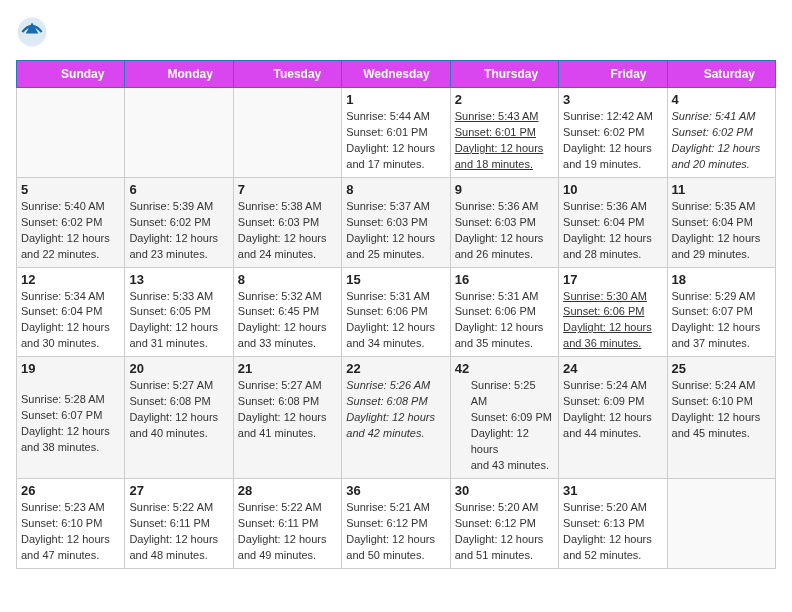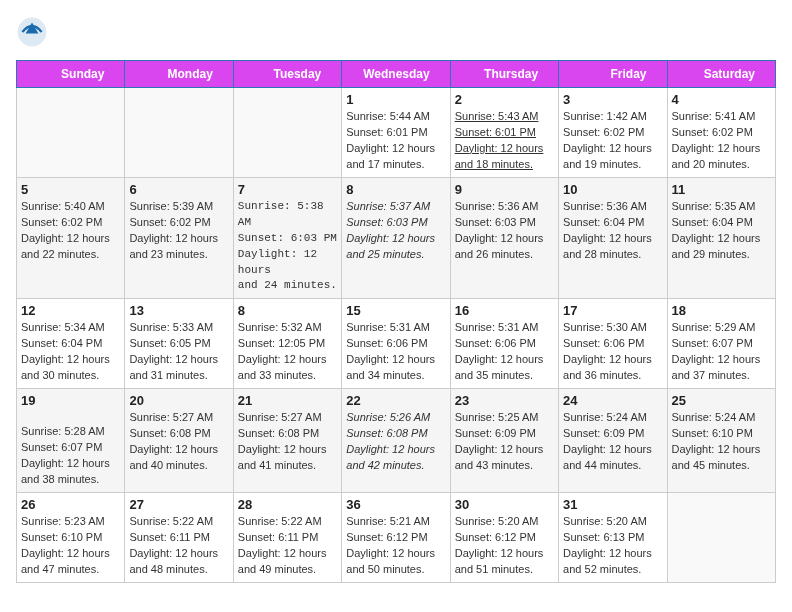--- a/index.html
+++ b/index.html
@@ -132,28 +132,28 @@
         </td>
         <td>
           <div class="day-number">2</div>
           <div class="day-info" style="white-space: pre-line; text-decoration: underline;">Sunrise: 5:43 AM
 Sunset: 6:01 PM
 Daylight: 12 hours
 and 18 minutes.</div>
         </td>
         <td>
           <div class="day-number">3</div>
-          <div class="day-info" style="white-space: pre-line;">Sunrise: 1:42 AM
+          <div class="day-info" style="white-space: pre-line;">Sunrise: 12:42 AM
 Sunset: 6:02 PM
 Daylight: 12 hours
 and 19 minutes.</div>
         </td>
         <td>
           <div class="day-number">4</div>
-          <div class="day-info" style="white-space: pre-line;">Sunrise: 5:41 AM
+          <div class="day-info" style="white-space: pre-line; font-style: italic;">Sunrise: 5:41 AM
 Sunset: 6:02 PM
 Daylight: 12 hours
 and 20 minutes.</div>
         </td>
       </tr>
       <tr>
         <td>
           <div class="day-number">5</div>
           <div class="day-info" style="white-space: pre-line;">Sunrise: 5:40 AM
 Sunset: 6:02 PM
@@ -162,28 +162,28 @@
         </td>
         <td>
           <div class="day-number">6</div>
           <div class="day-info" style="white-space: pre-line;">Sunrise: 5:39 AM
 Sunset: 6:02 PM
 Daylight: 12 hours
 and 23 minutes.</div>
         </td>
         <td>
           <div class="day-number">7</div>
-          <div class="day-info" style="white-space: pre-line; font-family: Liberation Mono, monospace;">Sunrise: 5:38 AM
+          <div class="day-info" style="white-space: pre-line;">Sunrise: 5:38 AM
 Sunset: 6:03 PM
 Daylight: 12 hours
 and 24 minutes.</div>
         </td>
         <td>
           <div class="day-number">8</div>
-          <div class="day-info" style="white-space: pre-line; font-style: italic;">Sunrise: 5:37 AM
+          <div class="day-info" style="white-space: pre-line;">Sunrise: 5:37 AM
 Sunset: 6:03 PM
 Daylight: 12 hours
 and 25 minutes.</div>
         </td>
         <td>
           <div class="day-number">9</div>
           <div class="day-info" style="white-space: pre-line;">Sunrise: 5:36 AM
 Sunset: 6:03 PM
 Daylight: 12 hours
 and 26 minutes.</div>
@@ -214,41 +214,41 @@
         <td>
           <div class="day-number">13</div>
           <div class="day-info" style="white-space: pre-line;">Sunrise: 5:33 AM
 Sunset: 6:05 PM
 Daylight: 12 hours
 and 31 minutes.</div>
         </td>
         <td>
           <div class="day-number">8</div>
           <div class="day-info" style="white-space: pre-line;">Sunrise: 5:32 AM
-Sunset: 12:05 PM
+Sunset: 6:45 PM
 Daylight: 12 hours
 and 33 minutes.</div>
         </td>
         <td>
           <div class="day-number">15</div>
           <div class="day-info" style="white-space: pre-line;">Sunrise: 5:31 AM
 Sunset: 6:06 PM
 Daylight: 12 hours
 and 34 minutes.</div>
         </td>
         <td>
           <div class="day-number">16</div>
           <div class="day-info" style="white-space: pre-line;">Sunrise: 5:31 AM
 Sunset: 6:06 PM
 Daylight: 12 hours
 and 35 minutes.</div>
         </td>
         <td>
           <div class="day-number">17</div>
-          <div class="day-info" style="white-space: pre-line;">Sunrise: 5:30 AM
+          <div class="day-info" style="white-space: pre-line; text-decoration: underline;">Sunrise: 5:30 AM
 Sunset: 6:06 PM
 Daylight: 12 hours
 and 36 minutes.</div>
         </td>
         <td>
           <div class="day-number">18</div>
           <div class="day-info" style="white-space: pre-line;">Sunrise: 5:29 AM
 Sunset: 6:07 PM
 Daylight: 12 hours
 and 37 minutes.</div>
@@ -277,22 +277,22 @@
 and 41 minutes.</div>
         </td>
         <td>
           <div class="day-number">22</div>
           <div class="day-info" style="white-space: pre-line; font-style: italic;">Sunrise: 5:26 AM
 Sunset: 6:08 PM
 Daylight: 12 hours
 and 42 minutes.</div>
         </td>
         <td>
-          <div class="day-number">23</div>
-          <div class="day-info" style="white-space: pre-line;">Sunrise: 5:25 AM
+          <div class="day-number">42</div>
+          <div class="day-info" style="white-space: pre-line; margin-left: 16px;">Sunrise: 5:25 AM
 Sunset: 6:09 PM
 Daylight: 12 hours
 and 43 minutes.</div>
         </td>
         <td>
           <div class="day-number">24</div>
           <div class="day-info" style="white-space: pre-line;">Sunrise: 5:24 AM
 Sunset: 6:09 PM
 Daylight: 12 hours
 and 44 minutes.</div>

